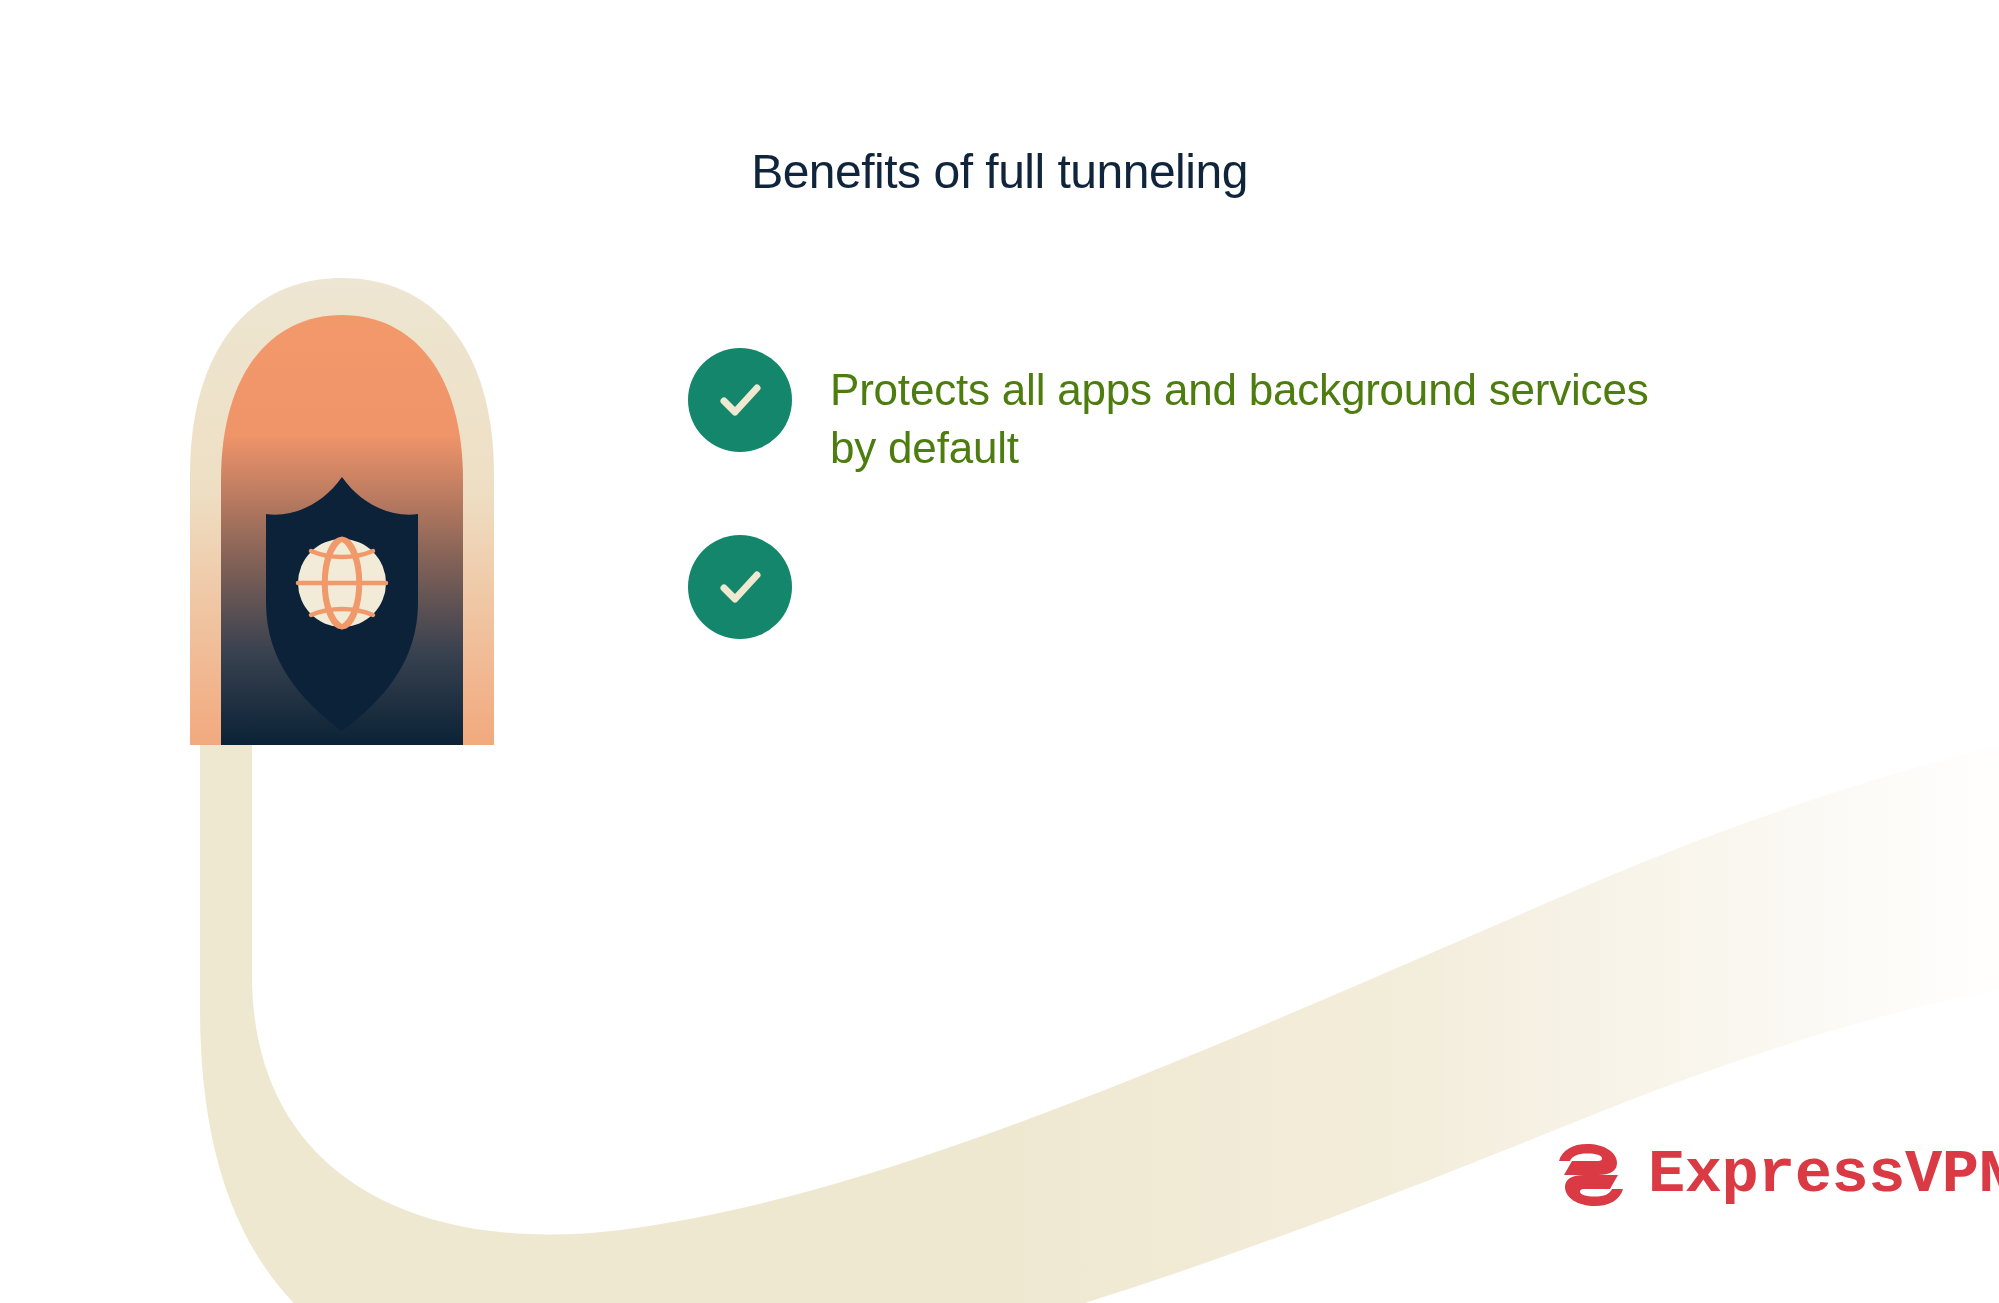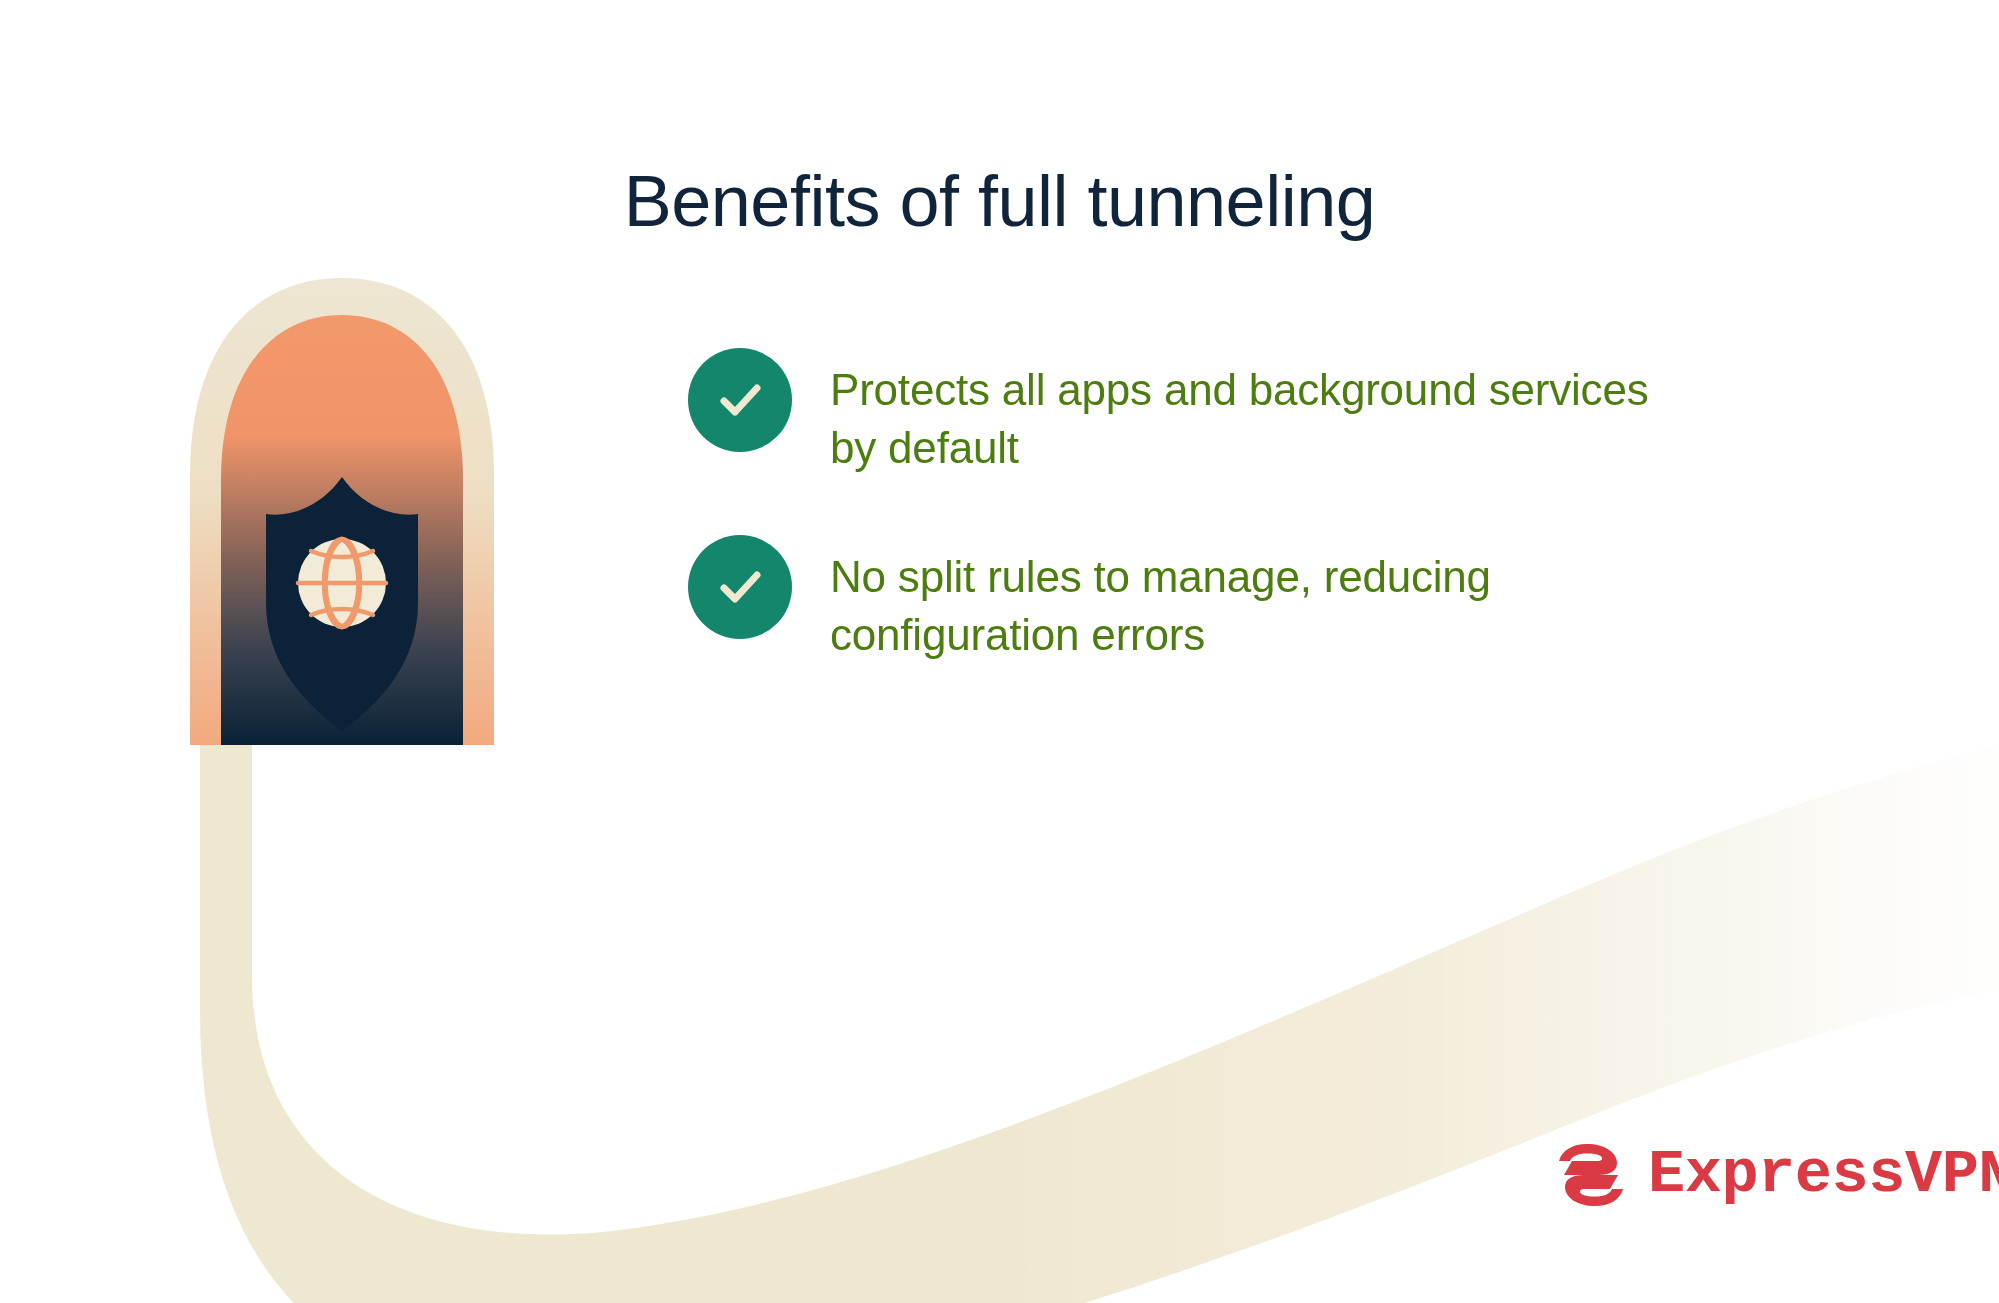--- a/index.html
+++ b/index.html
@@ -21,21 +21,21 @@
     overflow: hidden;
   }
 
   
   .page-title {
     position: absolute;
     left: 0;
     top: 114px;
     width: 1999px;
     text-align: center;
-    font-size: 72px;
+    font-size: 48px;
     font-weight: 400;
     letter-spacing: -0.5px;
     color: #10253C;
     line-height: 1.1;
     white-space: nowrap;
   }
 
   
   .artwork {
     position: absolute;
@@ -193,21 +193,20 @@
       <span class="benefit-text">Protects all apps and background services by default</span>
     </div>
 
 
     <div class="benefit-item">
       <span class="check-badge">
         <svg width="58" height="58" viewBox="0 0 58 58">
           <path d="M 13 30 L 24 41 L 46 17" fill="none" stroke="#F0E9D2" stroke-width="7" stroke-linecap="round" stroke-linejoin="round"></path>
         </svg>
       </span>
-      <span class="benefit-text">No split rules to manage, reducing configuration errors</span>
     </div>
 
   </div>
 
   <div class="brand-logo">
     <svg class="brand-mark" width="74" height="66" viewBox="0 0 74 66">
       <g fill="#D93A43">
         <path d="M 33 2
                  C 50 2, 63 10, 63 21
                  C 63 29, 56 33, 44 33

